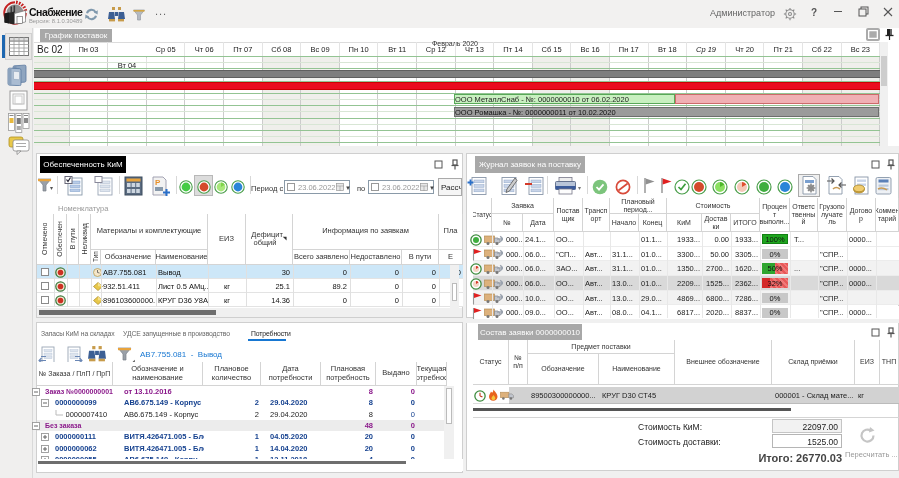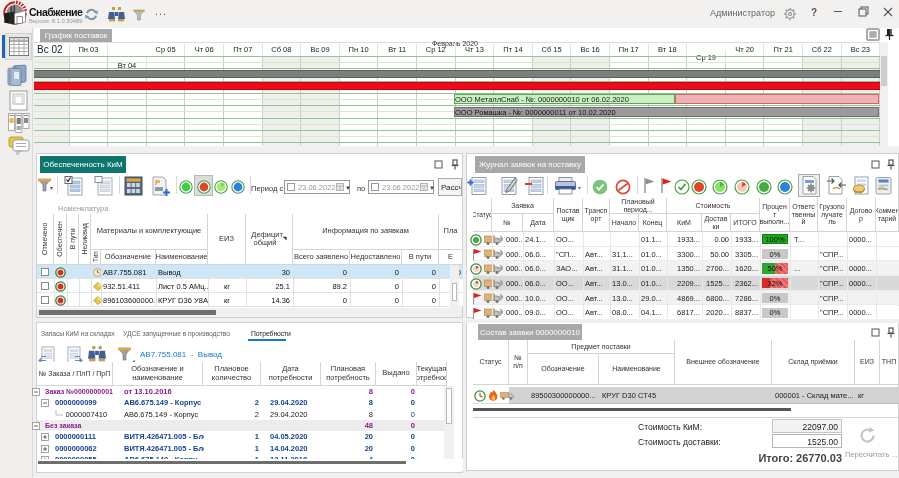--- a/index.html
+++ b/index.html
@@ -2,21 +2,21 @@
 <html><head>
 <meta charset="utf-8">
 
 <meta charset="utf-8">
 <style>
 * { margin:0; padding:0; box-sizing:border-box; }
 html,body { width:899px; height:478px; overflow:hidden; }
 body { font-family:"Liberation Sans", sans-serif; font-size:9px; color:#222; background:#f0f0f0; position:relative; }
 .abs { position:absolute; }
 .tabgray { background:#a8a8a8; color:#fdfdfd; font-size:8px; display:flex; align-items:center; padding:0 8px; white-space:nowrap; justify-content:center; overflow:hidden; }
-.tabblue { background:#0f766e; color:#fff; font-size:8px; display:flex; align-items:center; padding:0 1px; white-space:nowrap; justify-content:center; overflow:hidden; }
+.tabblue { background:#000000; color:#fff; font-size:8px; display:flex; align-items:center; padding:0 1px; white-space:nowrap; justify-content:center; overflow:hidden; }
 .hdr-cell { position:absolute; display:flex; align-items:center; justify-content:center; text-align:center; font-size:7px; color:#333; line-height:1.1; border-right:1px solid #d4d4d4; border-bottom:1px solid #d4d4d4; background:#fff; overflow:hidden; }
 .cell { position:absolute; font-size:7.5px; display:flex; align-items:center; overflow:hidden; white-space:nowrap; }
 </style>
 </head>
 <body>
 
 <div class="abs" style="left:0;top:0;width:899px;height:28px;background:#f2f1f0;"></div>
 
 <svg class="abs" style="left:1px;top:0px" width="30" height="28" viewBox="0 0 30 28">
   <circle cx="14" cy="13" r="8.5" fill="#8f8f8f"></circle>
@@ -176,21 +176,21 @@
       <div class="abs" style="left:460.20000000000005px;top:0;width:38.6px;height:14px;border-right:1px solid #e4e4e4;font-size:7.5px;color:#222;display:flex;align-items:center;justify-content:center;">Пт 14</div>
       <div class="abs" style="left:498.8px;top:14px;width:38.6px;height:90px;background:#efefeb;border-right:1px solid #cccccc;"></div>
       <div class="abs" style="left:498.8px;top:0;width:38.6px;height:14px;border-right:1px solid #e4e4e4;font-size:7.5px;color:#222;display:flex;align-items:center;justify-content:center;">Сб 15</div>
       <div class="abs" style="left:537.4px;top:14px;width:38.6px;height:90px;background:#efefeb;border-right:1px solid #cccccc;"></div>
       <div class="abs" style="left:537.4px;top:0;width:38.6px;height:14px;border-right:1px solid #e4e4e4;font-size:7.5px;color:#222;display:flex;align-items:center;justify-content:center;">Вс 16</div>
       <div class="abs" style="left:576px;top:14px;width:38.6px;height:90px;background:#fff;border-right:1px solid #cccccc;"></div>
       <div class="abs" style="left:576px;top:0;width:38.6px;height:14px;border-right:1px solid #e4e4e4;font-size:7.5px;color:#222;display:flex;align-items:center;justify-content:center;">Пн 17</div>
       <div class="abs" style="left:614.6px;top:14px;width:38.6px;height:90px;background:#fff;border-right:1px solid #cccccc;"></div>
       <div class="abs" style="left:614.6px;top:0;width:38.6px;height:14px;border-right:1px solid #e4e4e4;font-size:7.5px;color:#222;display:flex;align-items:center;justify-content:center;">Вт 18</div>
       <div class="abs" style="left:653.2px;top:14px;width:38.6px;height:90px;background:#fff;border-right:1px solid #cccccc;"></div>
-      <div class="abs" style="left:653.2px;top:8px;width:38.6px;height:14px;border-right:1px solid #e4e4e4;font-size:7.5px;color:#222;display:flex;align-items:center;justify-content:center;">Ср 19</div>
+      <div class="abs" style="left:653.2px;top:0;width:38.6px;height:14px;border-right:1px solid #e4e4e4;font-size:7.5px;color:#222;display:flex;align-items:center;justify-content:center;font-style:italic;">Ср 19</div>
       <div class="abs" style="left:691.8000000000001px;top:14px;width:38.6px;height:90px;background:#fff;border-right:1px solid #cccccc;"></div>
       <div class="abs" style="left:691.8000000000001px;top:0;width:38.6px;height:14px;border-right:1px solid #e4e4e4;font-size:7.5px;color:#222;display:flex;align-items:center;justify-content:center;">Чт 20</div>
       <div class="abs" style="left:730.4px;top:14px;width:38.6px;height:90px;background:#fff;border-right:1px solid #cccccc;"></div>
       <div class="abs" style="left:730.4px;top:0;width:38.6px;height:14px;border-right:1px solid #e4e4e4;font-size:7.5px;color:#222;display:flex;align-items:center;justify-content:center;">Пт 21</div>
       <div class="abs" style="left:769px;top:14px;width:38.6px;height:90px;background:#efefeb;border-right:1px solid #cccccc;"></div>
       <div class="abs" style="left:769px;top:0;width:38.6px;height:14px;border-right:1px solid #e4e4e4;font-size:7.5px;color:#222;display:flex;align-items:center;justify-content:center;">Сб 22</div>
       <div class="abs" style="left:807.6px;top:14px;width:38.6px;height:90px;background:#efefeb;border-right:1px solid #cccccc;"></div>
       <div class="abs" style="left:807.6px;top:0;width:38.6px;height:14px;border-right:1px solid #e4e4e4;font-size:7.5px;color:#222;display:flex;align-items:center;justify-content:center;">Вс 23</div>
       <div class="abs" style="left:0;top:14px;width:846px;height:1px;background:#93c493;"></div>
       <div class="abs" style="left:0;top:20.15px;width:846px;height:1px;background:#d8e6d5;"></div>

